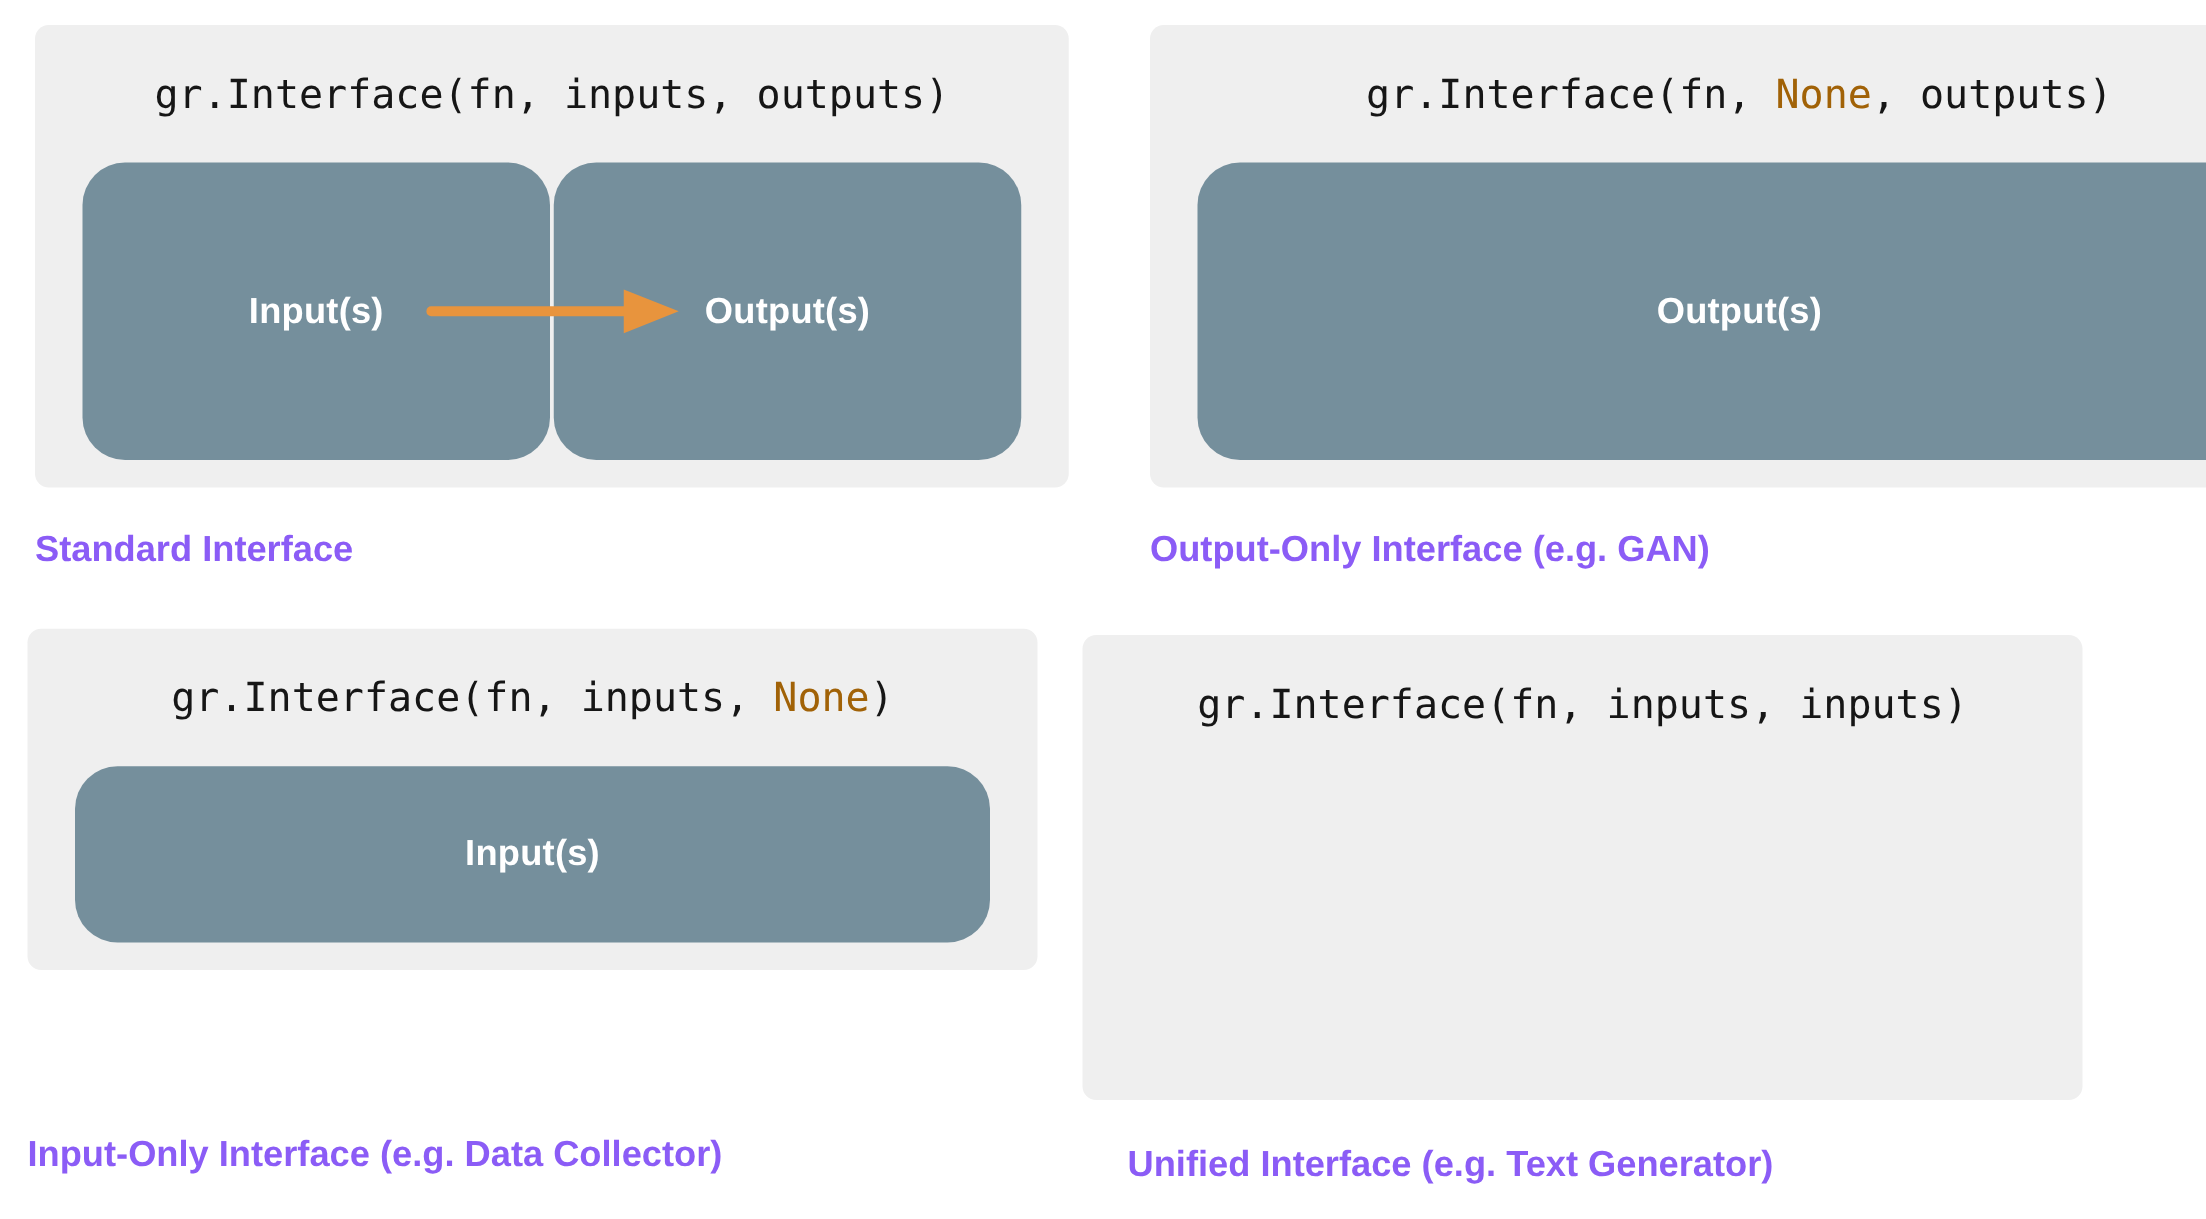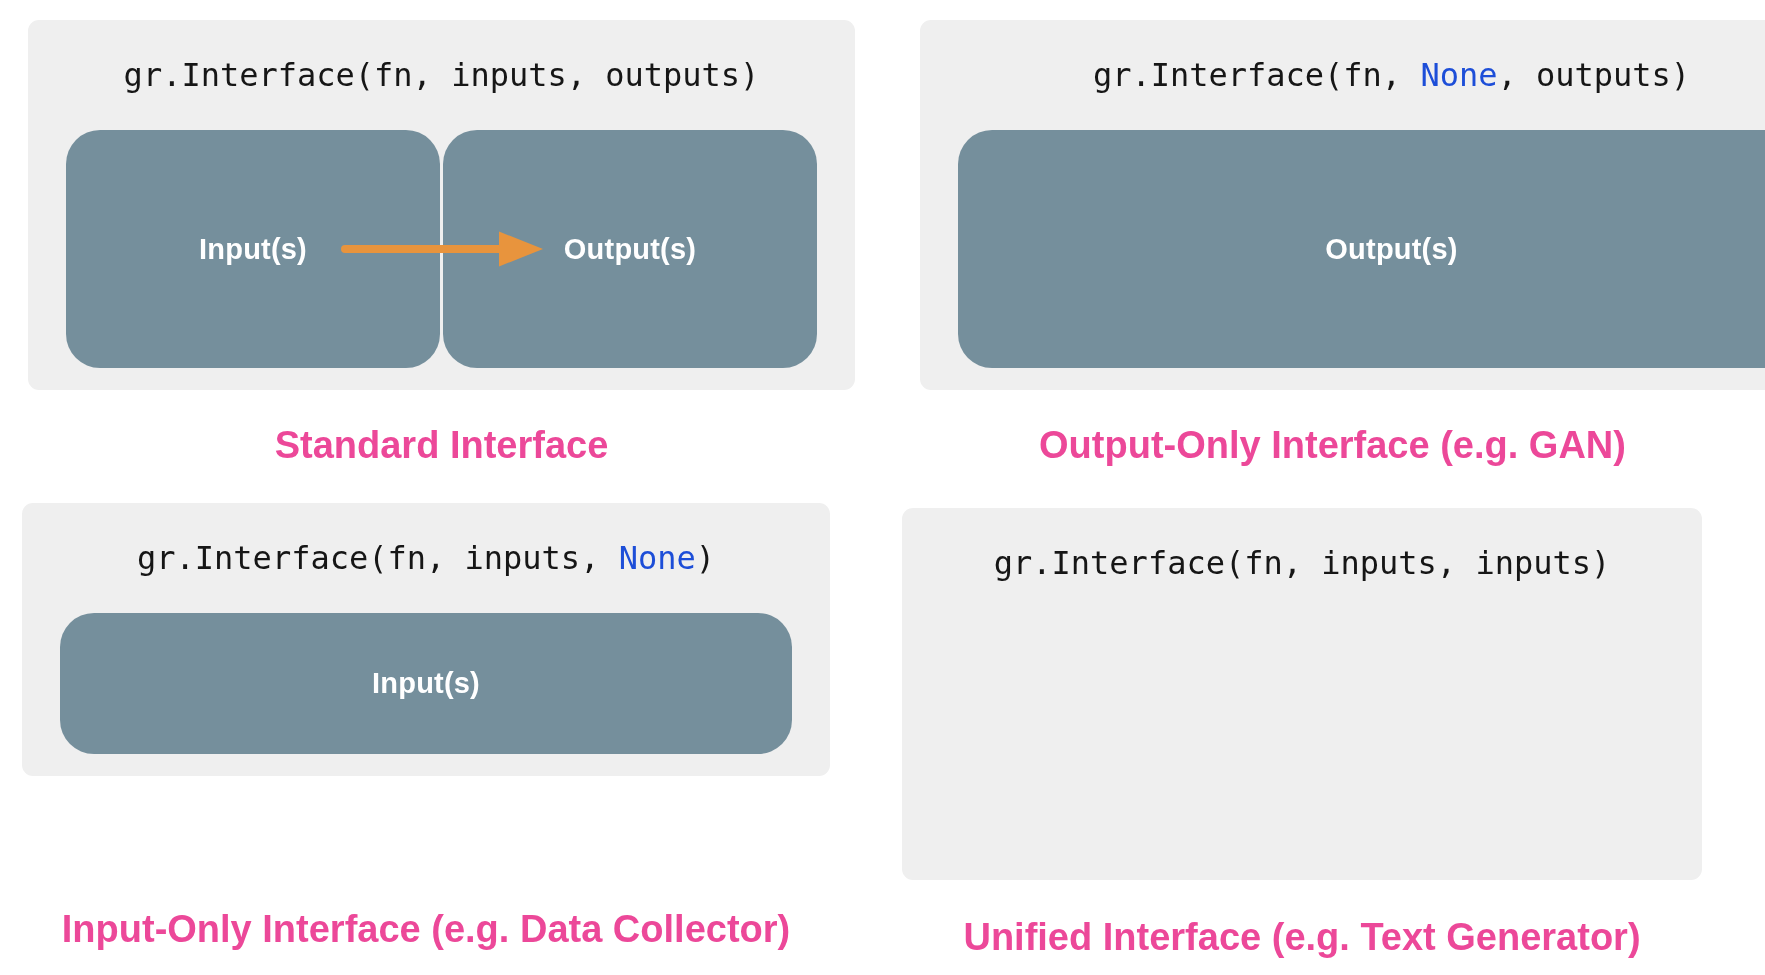--- a/index.html
+++ b/index.html
@@ -19,34 +19,34 @@
     position: absolute;
     background: #efefef;
     border-radius: 11px;
     display: flex;
     flex-direction: column;
     box-sizing: border-box;
   }
   .panel-a { left: 28px;  top: 20px;  width: 827px; height: 370px; }
   .panel-b { left: 920px; top: 20px;  width: 943px; height: 370px; }
   .panel-c { left: 22px;  top: 503px; width: 808px; height: 273px; }
-  .panel-d { left: 902px; top: 508px; width: 800px; height: 372px; }
+  .panel-d { left: 866px; top: 508px; width: 800px; height: 372px; }
 
   .code {
     height: 110px;
     flex: 0 0 auto;
     display: flex;
     align-items: center;
     justify-content: center;
     font-family: "DejaVu Sans Mono", monospace;
     font-size: 32px;
     color: #161616;
     white-space: pre;
   }
-  .code .hl { color: #1d4ed8; }
+  .code .hl { color: #a16207; }
 
   .boxrow {
     flex: 1 1 auto;
     margin: 0 38px 22px 38px;
     display: flex;
     gap: 3px;
     position: relative;
   }
   .box {
     flex: 1 1 0;
@@ -69,24 +69,24 @@
     transform: translate(-50%, -50%);
     width: 202px;
     height: 40px;
     pointer-events: none;
   }
 
   .sync-svg { display: block; }
 
   .cap {
     position: absolute;
-    text-align: center;
+    text-align: left;
     font-weight: 700;
-    font-size: 38px;
-    color: #ec4899;
+    font-size: 29px;
+    color: #8b5cf6;
   }
   .cap-a { left: 28px;  width: 827px; top: 424px; }
   .cap-b { left: 920px; width: 825px; top: 424px; }
   .cap-c { left: 22px;  width: 808px; top: 908px; }
   .cap-d { left: 902px; width: 800px; top: 916px; }
 </style>
 </head>
 <body>
 
 <div class="stage">

